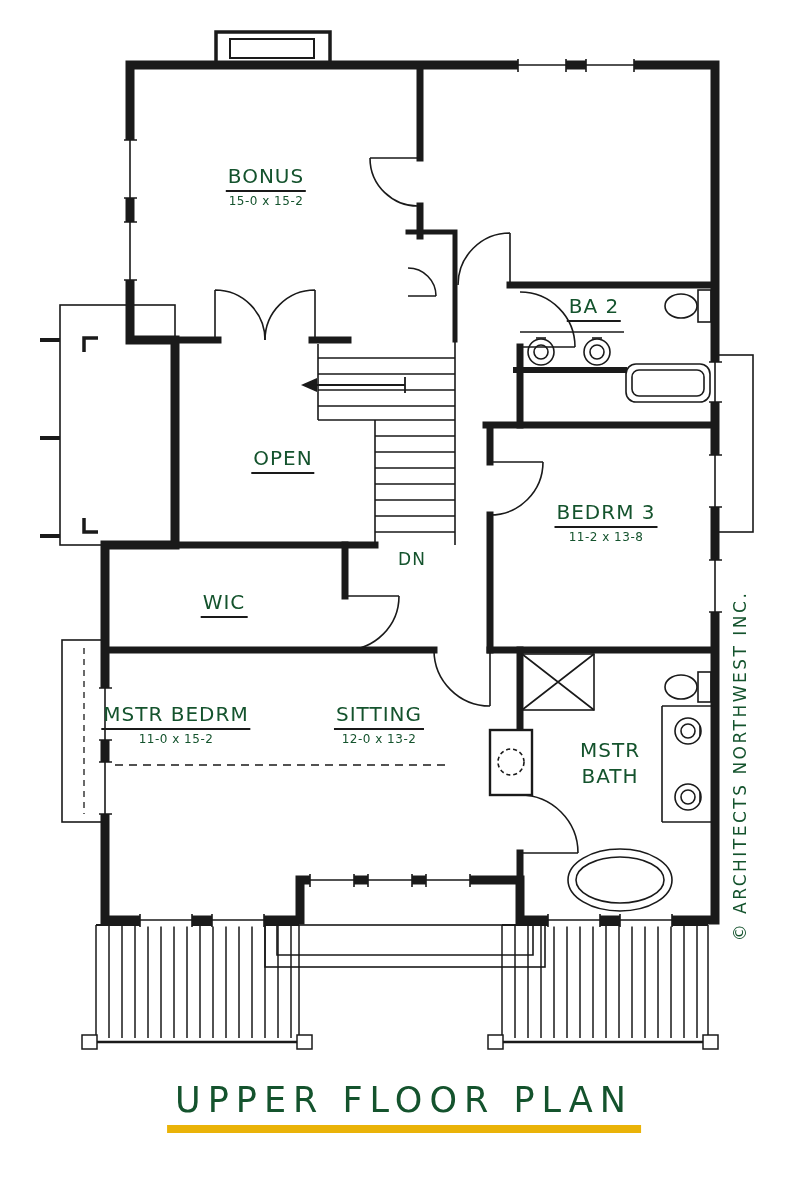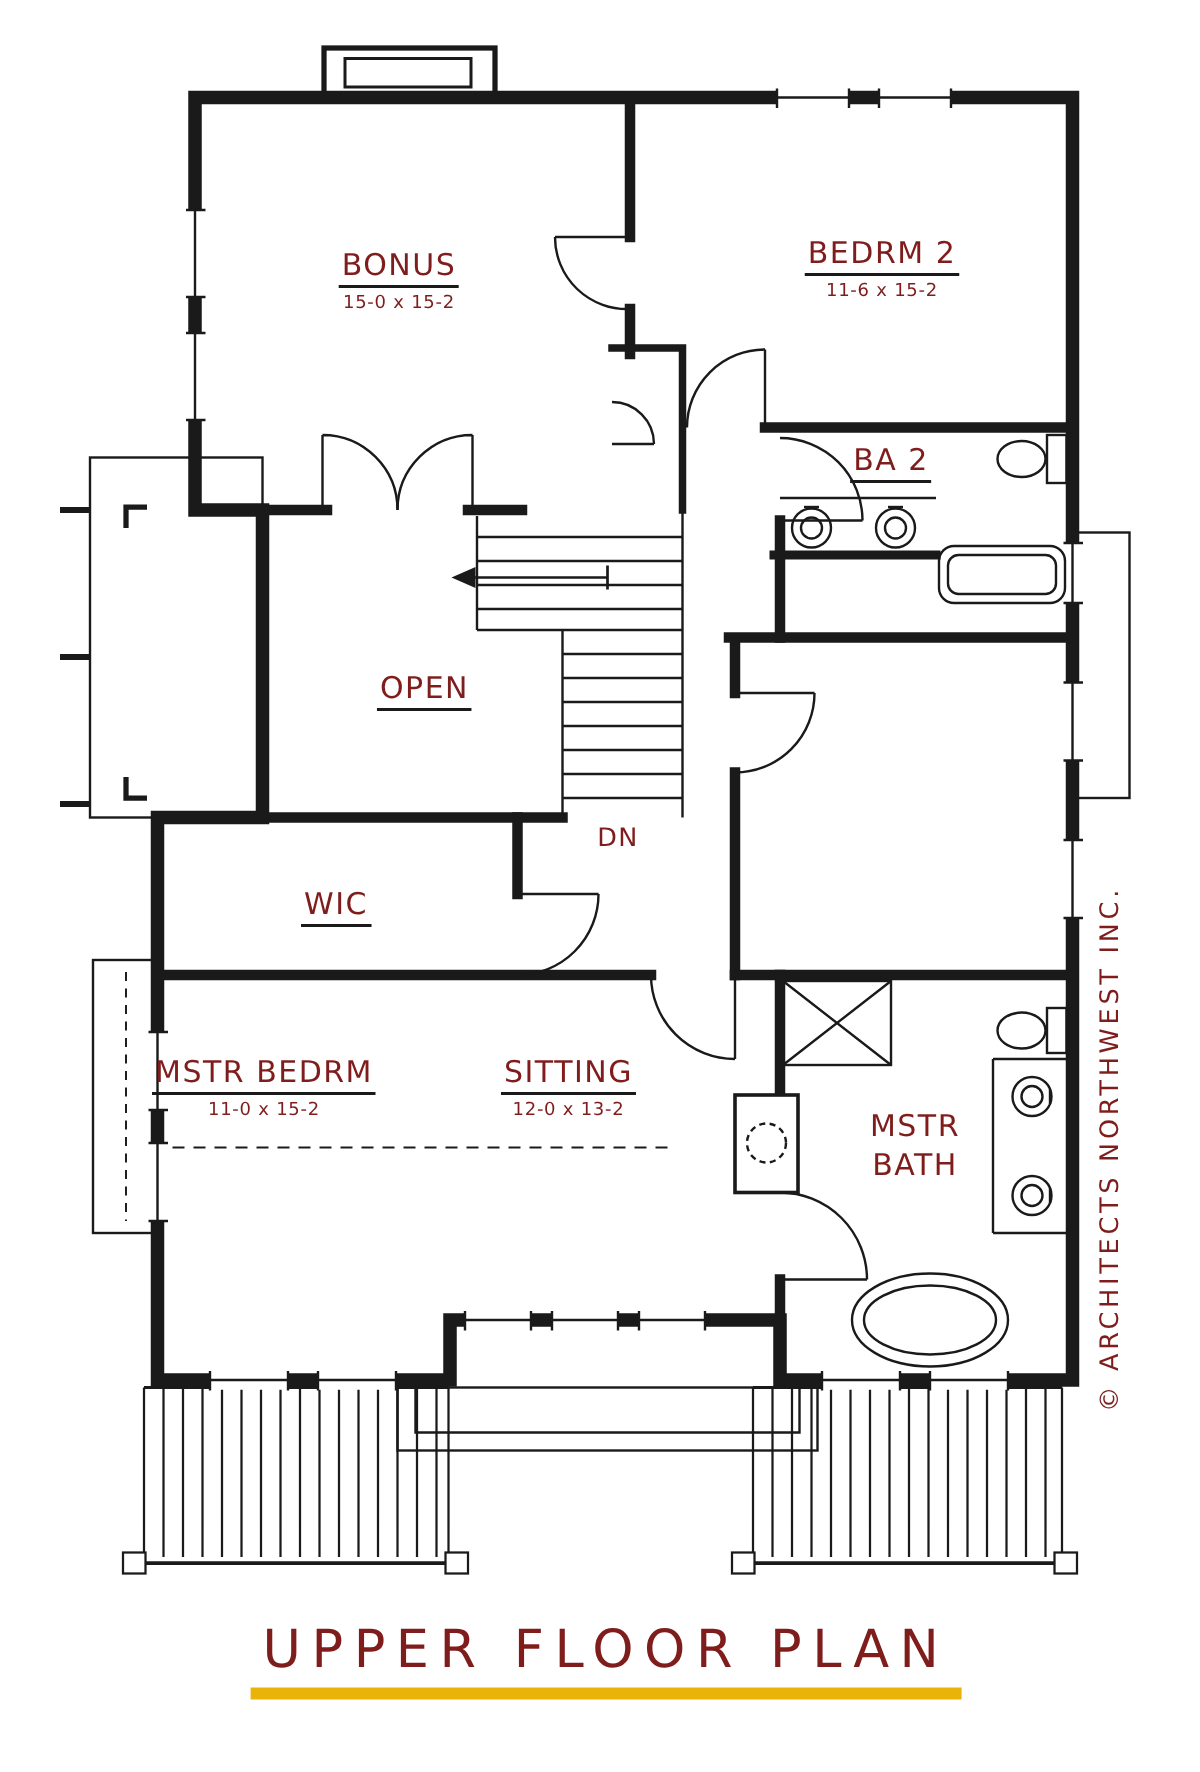--- a/index.html
+++ b/index.html
@@ -1,18 +1,18 @@
 <!DOCTYPE html>
 <html><head>
 <meta charset="utf-8">
 <style>
   html,body{margin:0;padding:0;background:#ffffff;}
   .plan{
     position:relative;width:800px;height:1181px;background:#ffffff;
-    font-family:"DejaVu Sans", sans-serif;color:#7f1d1d;overflow:hidden;
+    font-family:"DejaVu Sans", sans-serif;color:#14532d;overflow:hidden;
   }
   .plan-drawing{position:absolute;left:0;top:0;}
   .room-label{
     position:absolute;transform:translateX(-50%);text-align:center;
     line-height:1.25;letter-spacing:1px;white-space:nowrap;
   }
   .room-name{
     display:inline-block;font-size:20px;
     border-bottom:2px solid #1a1a1a;padding:0 2px 1px;
   }
@@ -242,29 +242,29 @@
           <rect x="490" y="730" width="42" height="65" stroke-width="2.4" fill="#ffffff"></rect>
           <circle cx="511" cy="762" r="13" stroke-dasharray="4 3"></circle>
         </g>
     </g>
   </svg>
 
   <div class="room-label" style="left:266px;top:164px">
     <span class="room-name">BONUS</span>
     <span class="room-dims">15-0 x 15-2</span>
   </div>
-  <div class="room-label" style="left:588px;top:156px">
-    <span class="room-name">BEDRM 2</span>
-    <span class="room-dims">11-6 x 15-2</span>
-  </div>
   <div class="room-label" style="left:594px;top:294px">
     <span class="room-name">BA 2</span>
   </div>
   <div class="room-label" style="left:283px;top:446px">
     <span class="room-name">OPEN</span>
+  </div>
+  <div class="room-label" style="left:606px;top:500px">
+    <span class="room-name">BEDRM 3</span>
+    <span class="room-dims">11-2 x 13-8</span>
   </div>
   <div class="room-label" style="left:224px;top:590px">
     <span class="room-name">WIC</span>
   </div>
   <div class="room-label" style="left:176px;top:702px">
     <span class="room-name">MSTR BEDRM</span>
     <span class="room-dims">11-0 x 15-2</span>
   </div>
   <div class="room-label" style="left:379px;top:702px">
     <span class="room-name">SITTING</span>

